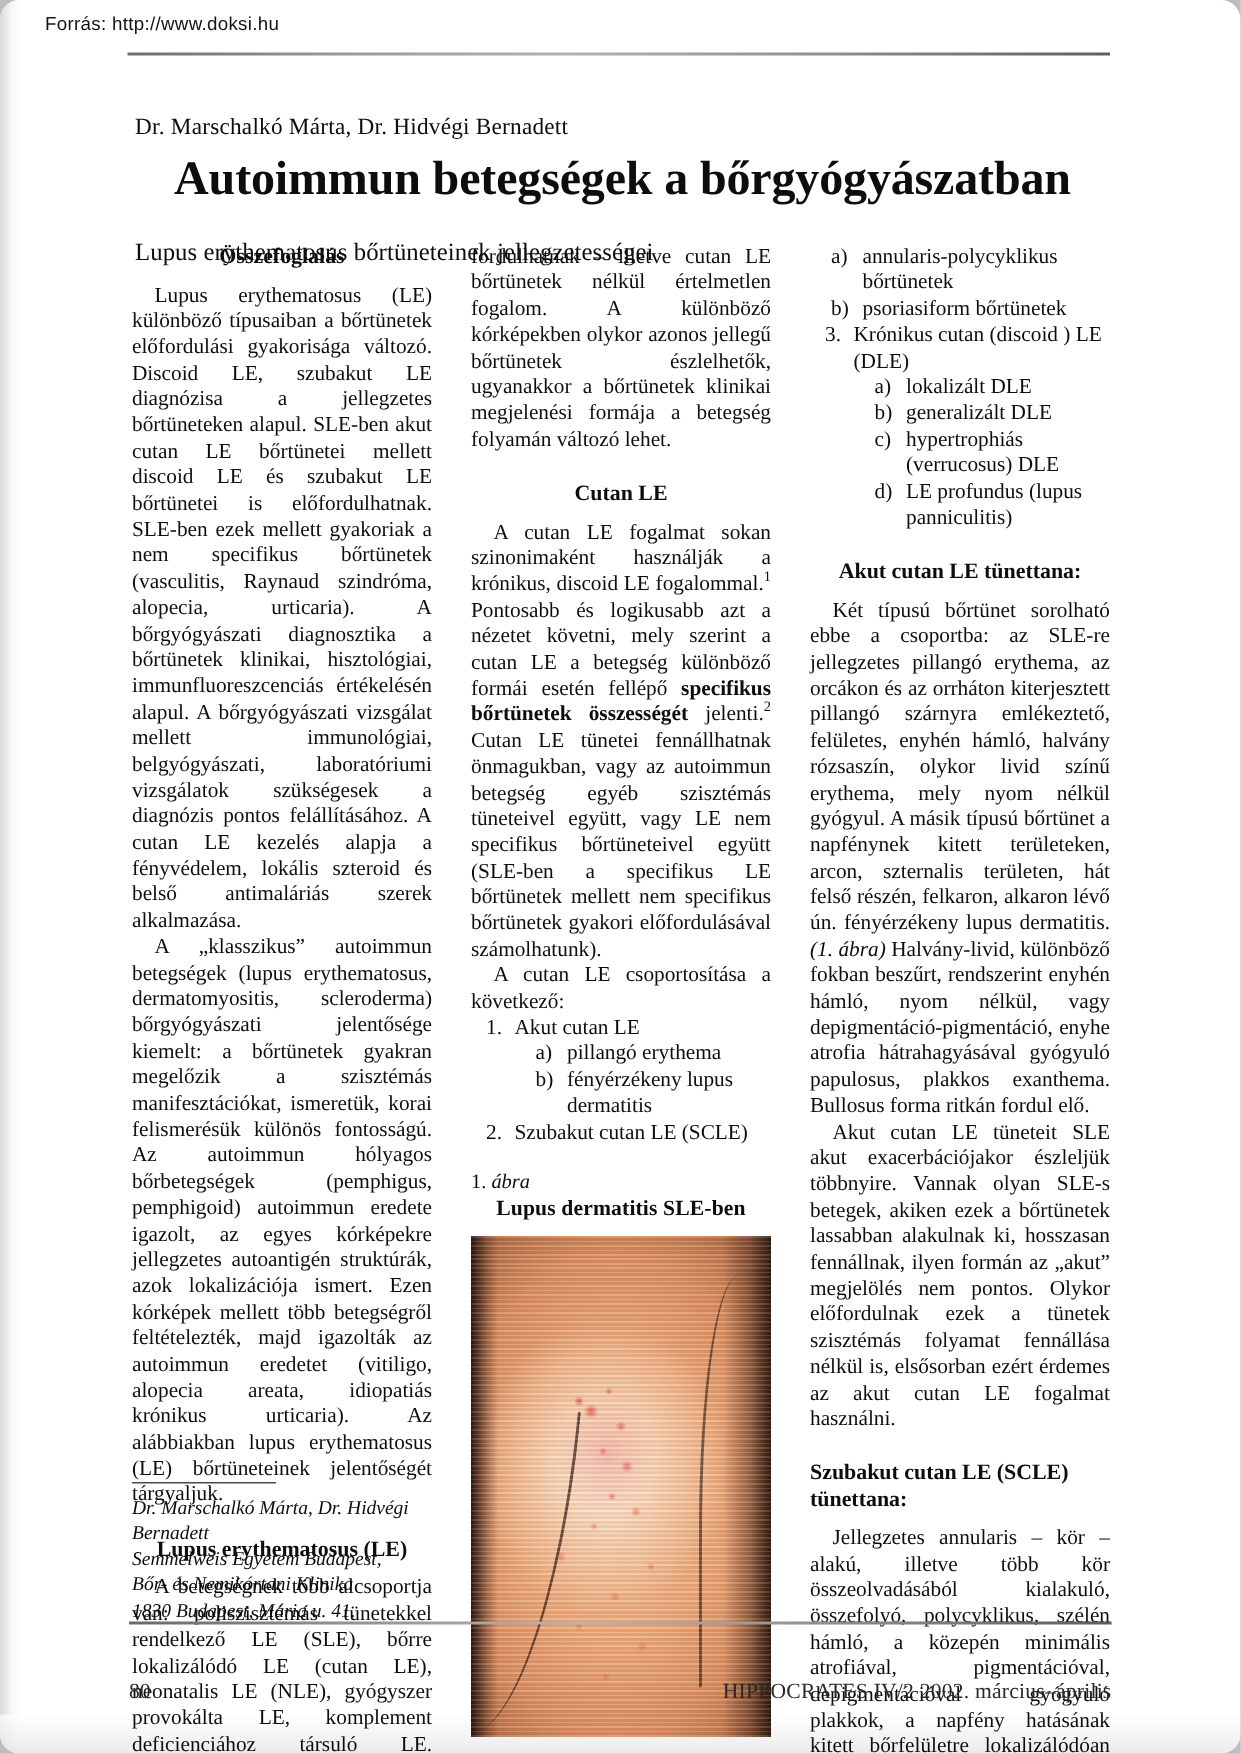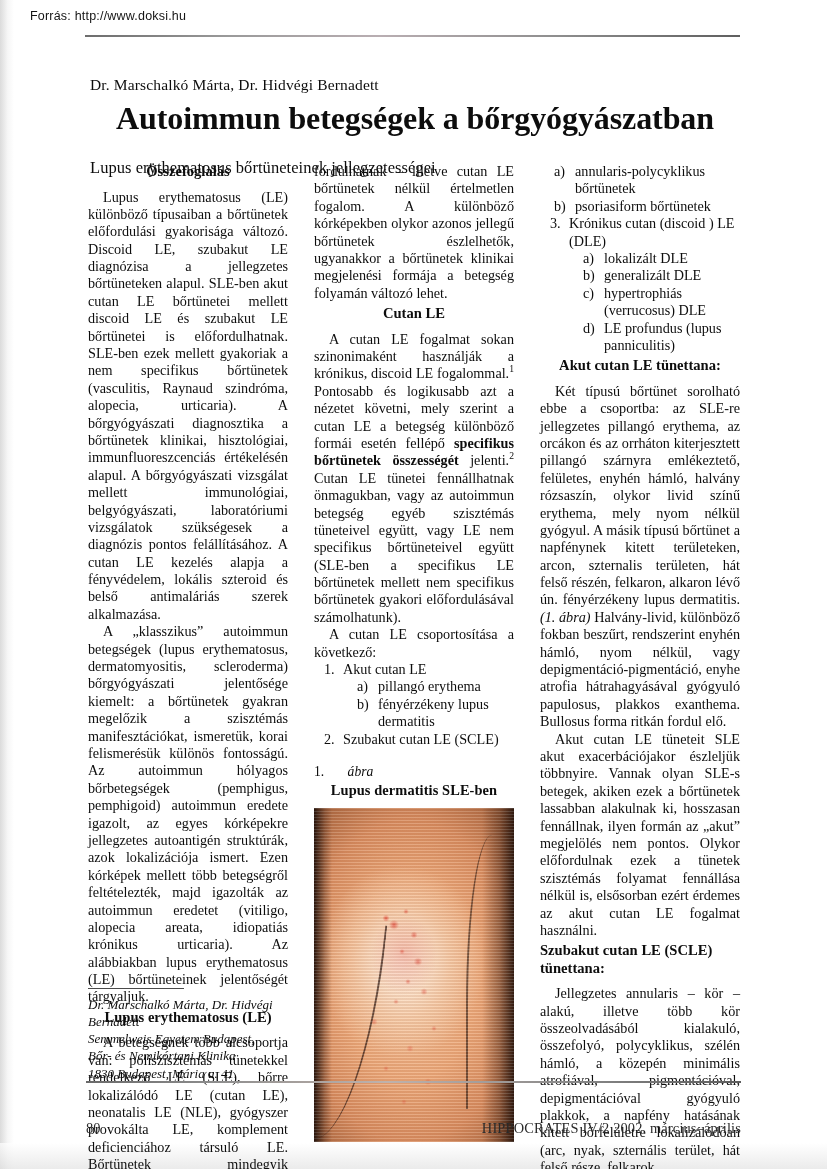--- a/index.html
+++ b/index.html
@@ -8,20 +8,21 @@
     background: #bdbdbd;
   }
   .page {
     position: relative;
     width: 827px;
     height: 1169px;
     background: #ffffff;
     overflow: hidden;
     font-family: "Liberation Serif", "DejaVu Serif", serif;
     color: #0d0d0d;
+    border-radius: 13px;
   }
   
   .scan-shade-left {
     position: absolute;
     left: 0; top: 0;
     width: 14px; height: 1169px;
     background: linear-gradient(to right, #cfcfcf 0%, #f3f3f3 55%, #ffffff 100%);
     opacity: .75;
     pointer-events: none;
   }
@@ -122,21 +123,21 @@
   .sec-head {
     font-weight: bold;
     text-align: center;
     font-size: 14.6px;
     margin: 0 0 8px 0;
     line-height: 1.2;
   }
   .sec-head.left {
     text-align: left;
   }
-  .sec-head.spaced-above { margin-top: 3px; }
+  .sec-head.spaced-above { margin-top: 19px; }
 
   p.para {
     margin: 0;
     text-indent: 15px;
   }
   p.para.noindent { text-indent: 0; }
   p.para + p.para { margin-top: 0; }
 
   sup {
     font-size: .68em;
@@ -182,21 +183,21 @@
   }
   .list-block { margin-top: 1px; }
 
   
   .figure {
     margin-top: 16px;
   }
   .fig-num {
     font-size: 13.6px;
   }
-  .fig-num .ital { font-style: italic; margin-left: 20px; }
+  .fig-num .ital { font-style: italic; }
   .fig-caption {
     font-weight: bold;
     font-size: 14.4px;
     text-align: center;
     margin-top: 1px;
     letter-spacing: .1px;
   }
   .fig-photo {
     margin-top: 9px;
     width: 200px;

